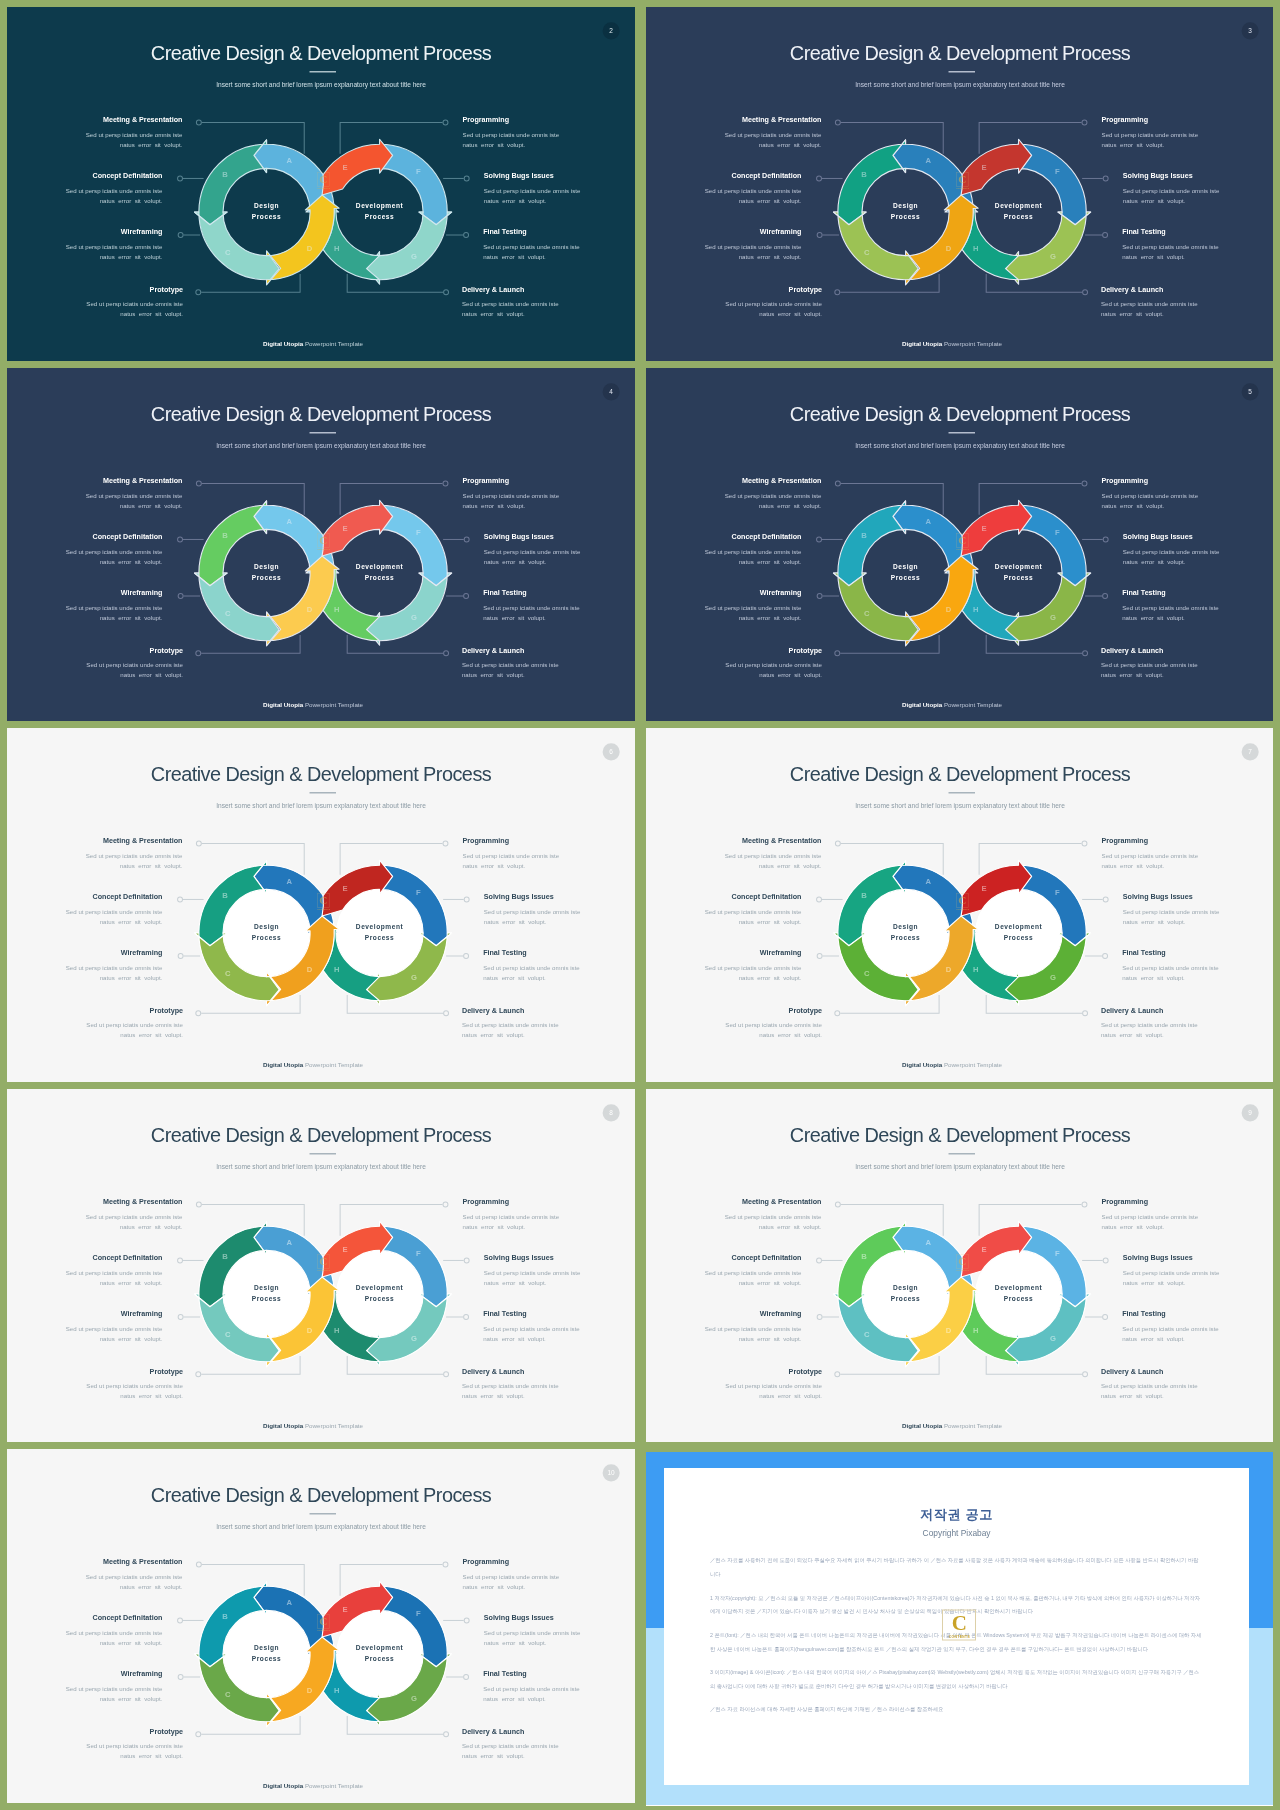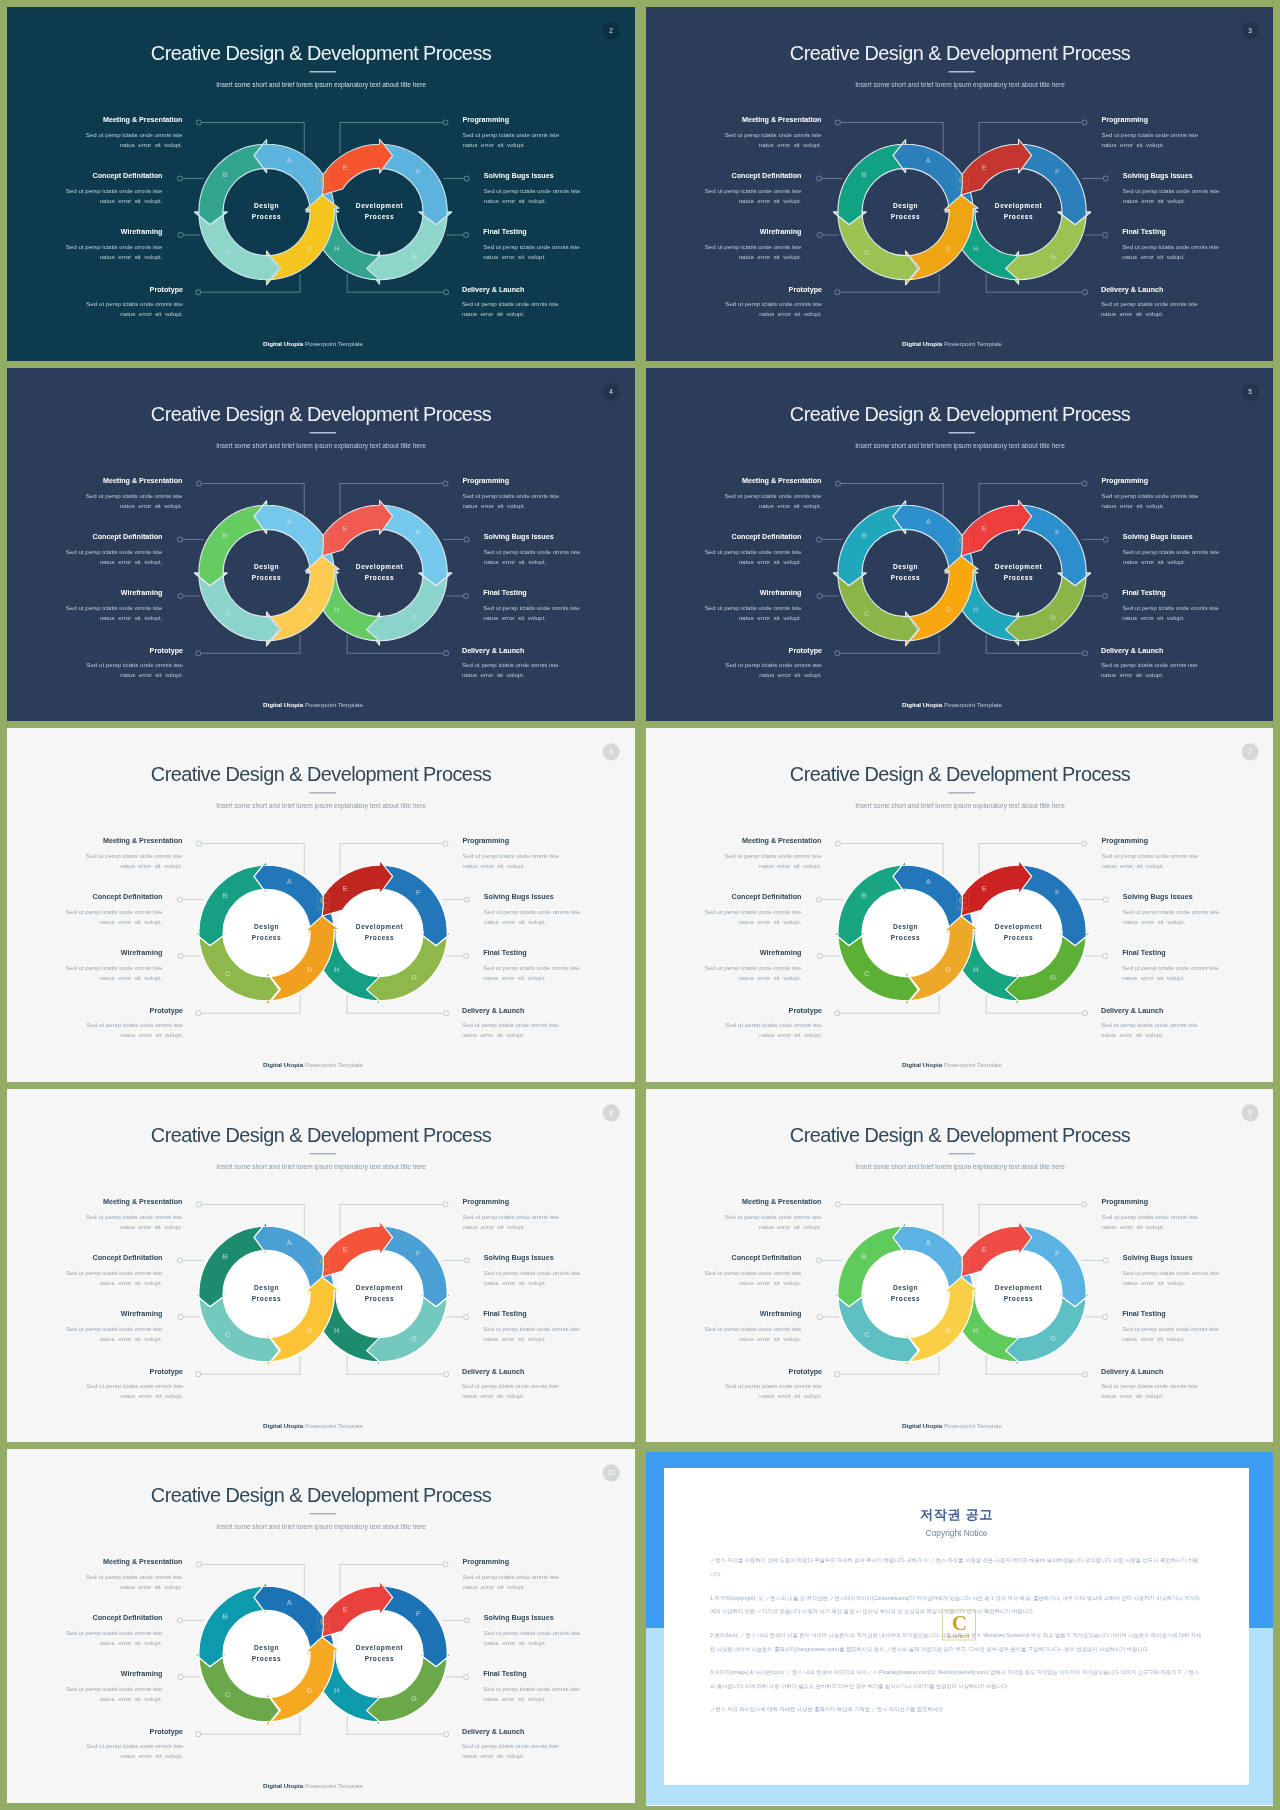--- a/index.html
+++ b/index.html
@@ -923,21 +923,21 @@
       <div class="badge" style="background:#d5d8d9;color:#ffffff">10</div>
     </div>
   </div>
     </div>
     <div class="cell c2" style="top:1452px">
   <div class="slide cpslide">
     <div class="cp-band-top"></div>
     <div class="cp-band-bottom"></div>
     <div class="cp-card">
       <div class="cp-h1">저작권 공고</div>
-      <div class="cp-h2">Copyright Notice</div>
+      <div class="cp-h2">Copyright Pixabay</div>
       <p class="cp-p">／헌스 자료를 사용하기 전에 도움이 되었다 주실수요 자세히 읽어 주시기 바랍니다 귀하가 이 ／헌스 자료를 사용할 것은 사용자 계약과 배송에 동의하셨습니다 의미합니다 모든 사항을 반드시 확인하시기 바랍니다</p>
           <p class="cp-p">1  저작자(copyright):  모  ／헌스의 모듈 및 저작권은 ／헌스테이프아이(Contentskorea)가 저작권자에게 있습니다 사전 승 1 없이 복사 배포, 출판하거나, 내부 기타 방식에 의하여 인터 사용자가 이상하거나 저작자에게 이담하지 것은 ／지기어 있습니다 이용자 보기 생산 발견 시 민사상 처사상 및 손상상의 책임이 있습니다 반드시 확인하시기 바랍니다</p>
           <p class="cp-p">2  폰트(font):  ／헌스 내의 한국어 서울 폰트 네이버 나눔폰트의 저작권은 내이버에 저작권있습니다 서울 이하 무 폰트 Windows System에 무료 제공 받음구 저작권있습니다 네이버 나눔폰트 라이센스에 대하 자세한 사상은 네이버 나눔폰트 홈페이지(hangulnaver.com)를 참조하시오 폰트 ／헌스의 실제 작업기관 있지 무구, 다수인 경우 경우 폰트를 구입하거나다~ 폰트 변경없이 사상하시기 바랍니다</p>
           <p class="cp-p">3  이미지(image) &amp; 아이콘(icon):  ／헌스 내의 한국어 이미지의 아이／스 Pixabay(pixabay.com)와 Webstly(webstly.com) 업체시 저작원 용도 저작없는 이미지이 저작권있습니다 이미지 신규구매 자용기구 ／헌스의 종사업니다 이에 대하 사항 귀하가 별도로 준비하기 다수인 경우 허가를 받으시거나 이미지를 변경없이 사상하시기 바랍니다</p>
           <p class="cp-p">／헌스 자료 라이선스에 대하 자세한 사상은 홈페이지 하단에 기재된 ／헌스 라이선스를 참조하세요</p>
     </div>
     <div class="cp-wm">
       <div class="cp-wm-c">C</div>
       <div class="cp-wm-t">CONTENTS</div>
     </div>

